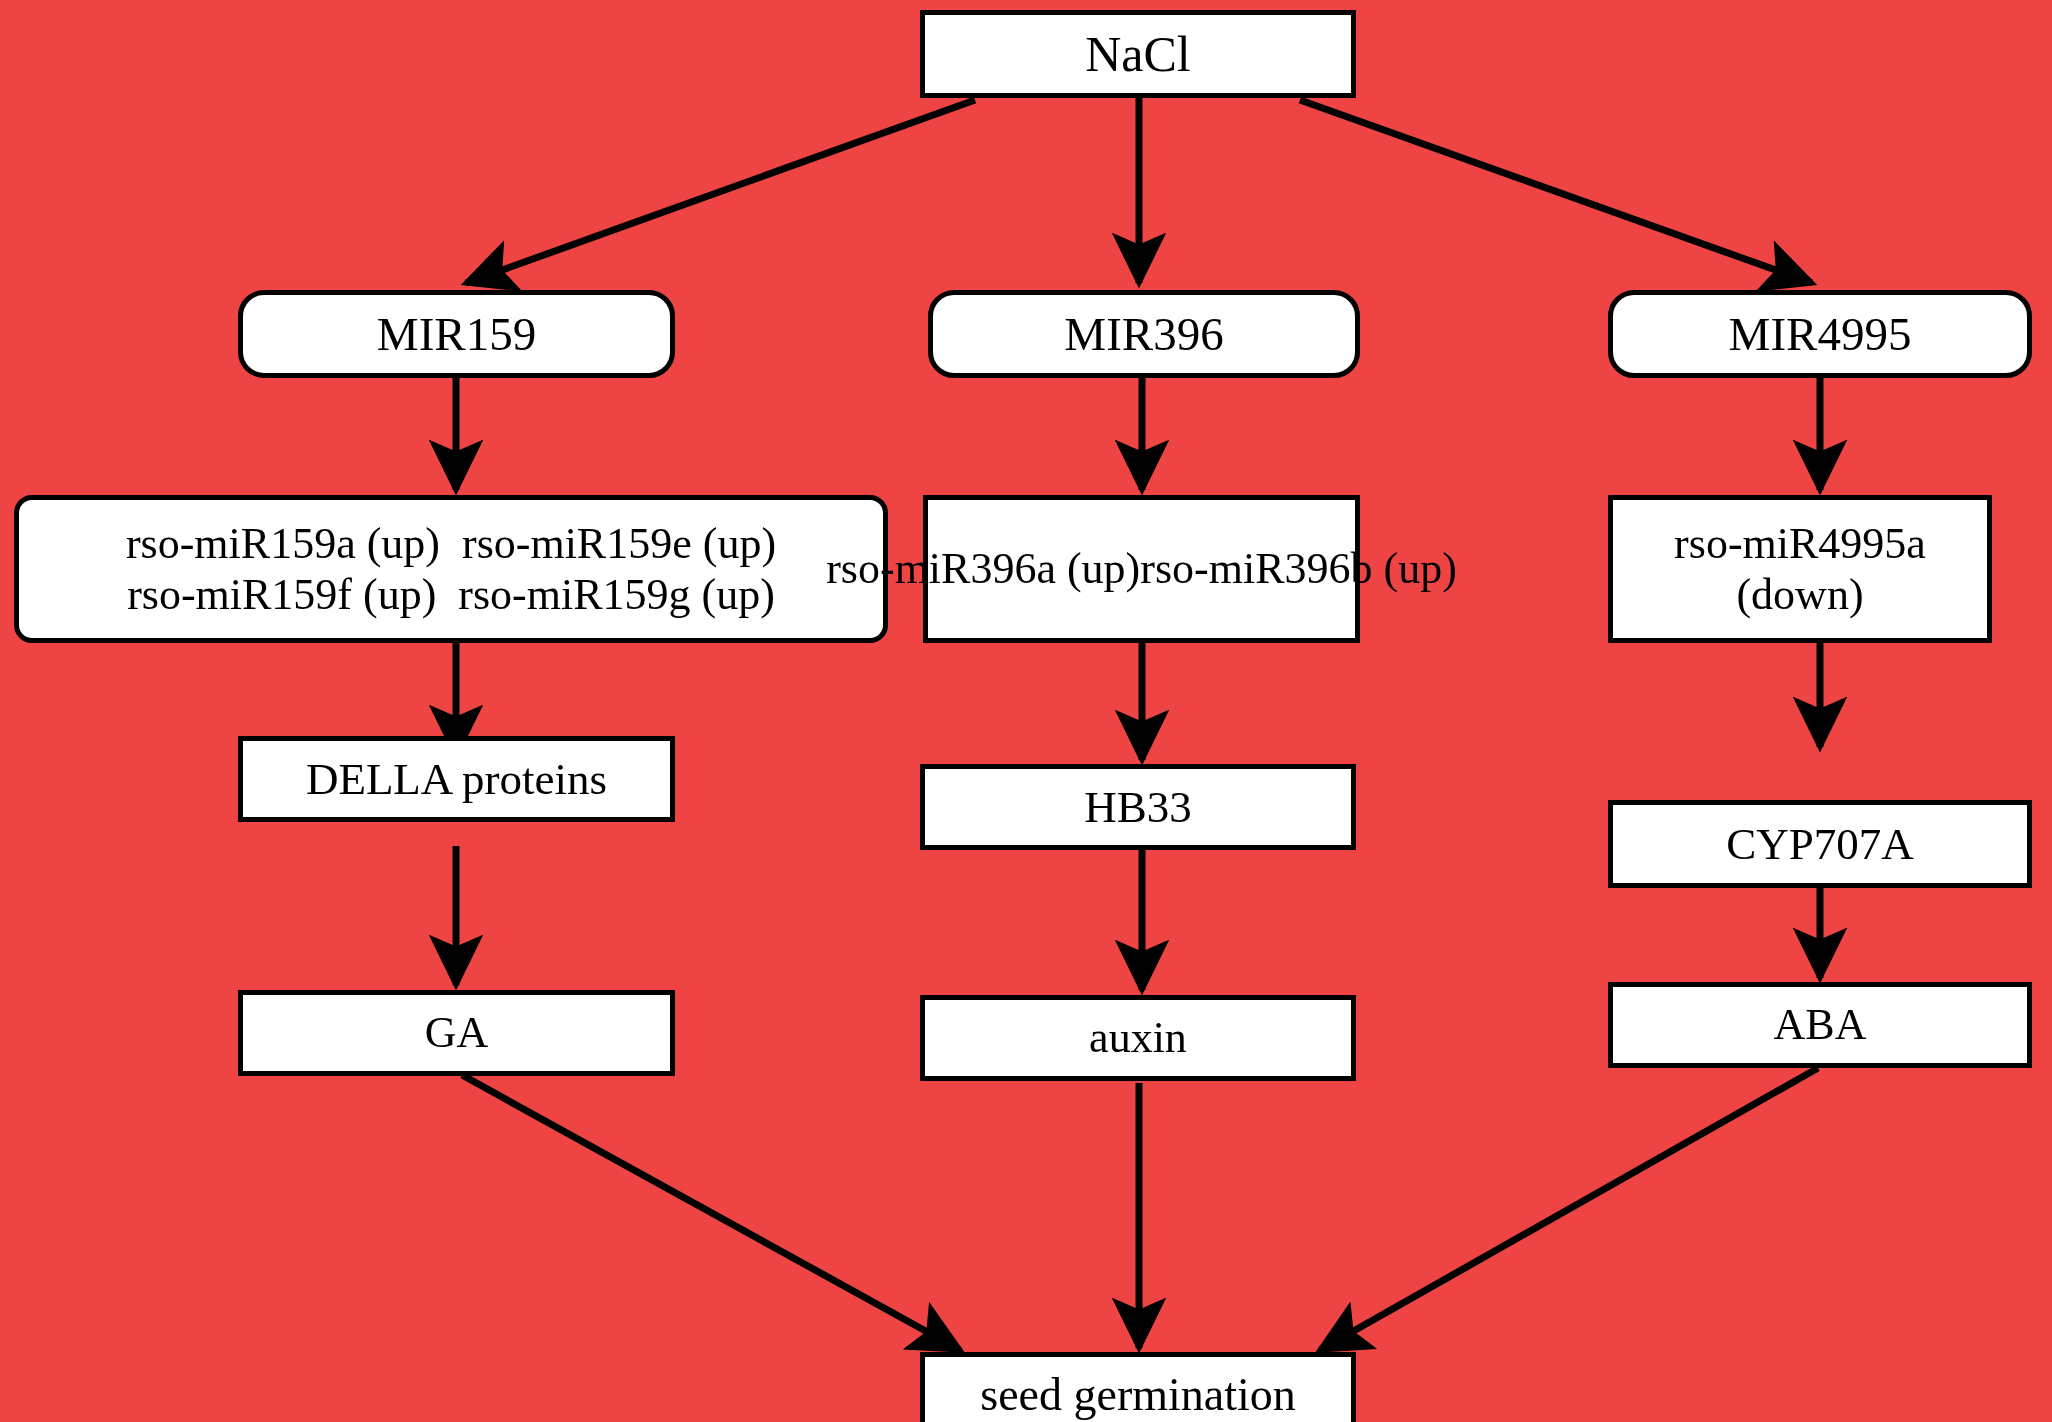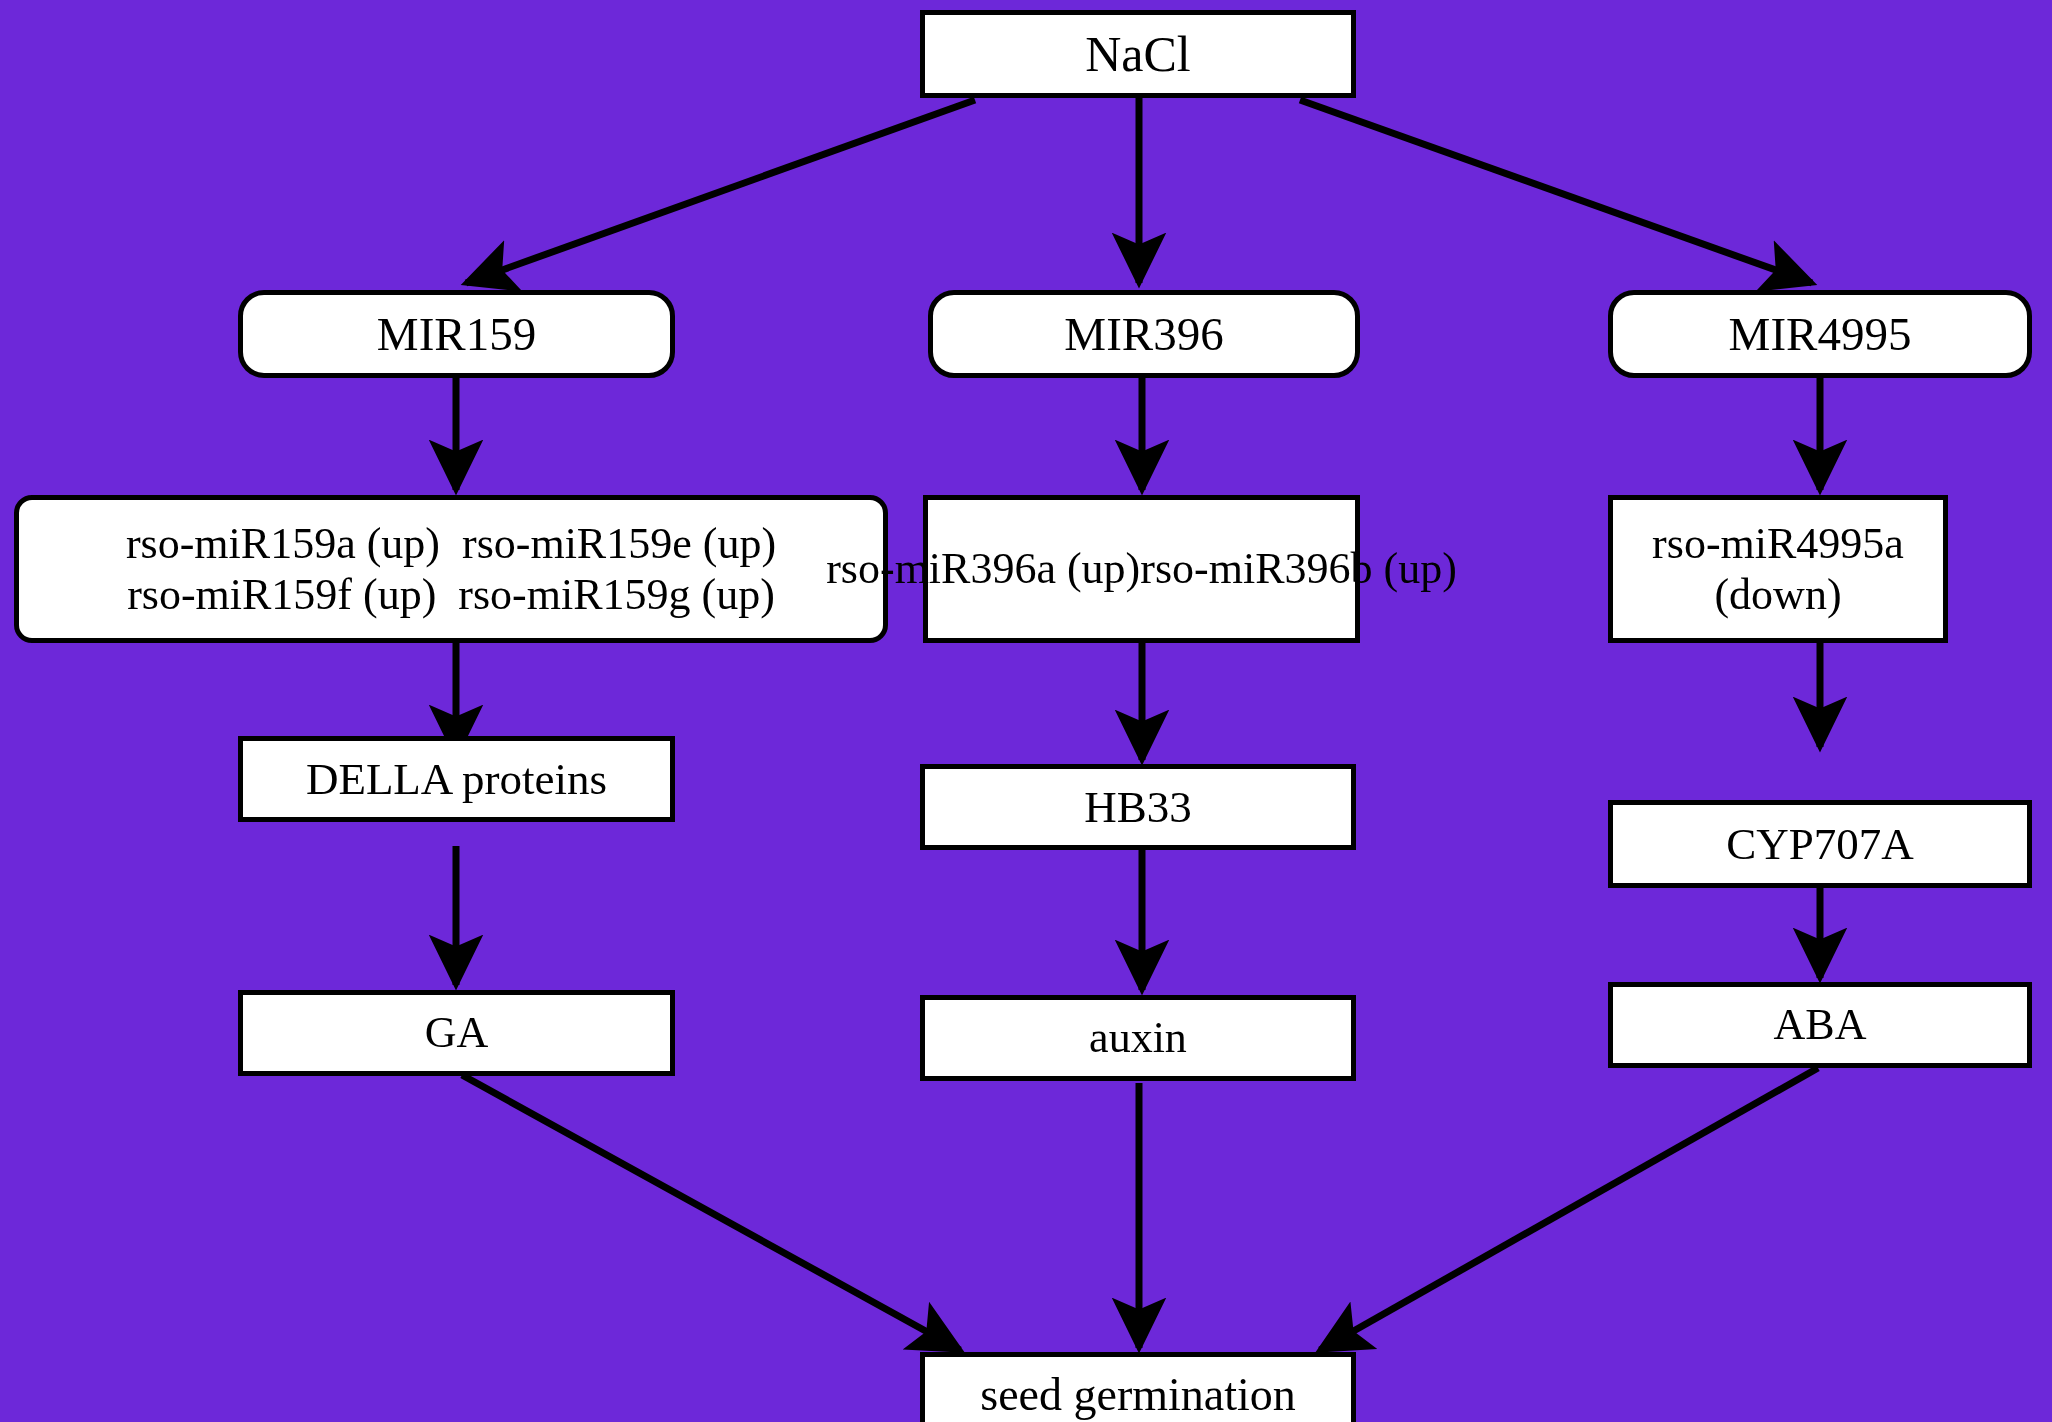--- a/index.html
+++ b/index.html
@@ -1,19 +1,19 @@
 <!DOCTYPE html>
 <html><head>
 <meta charset="utf-8">
 <style>
   html,body{margin:0;padding:0;background:#ffffff;}
   #stage{
     position:relative;
     width:2052px;height:1422px;
-    background:#6d28d9;
+    background:#ef4444;
     overflow:hidden;
     font-family:"Liberation Serif","DejaVu Serif",serif;
     color:#000000;
   }
   .node{
     position:absolute;
     box-sizing:border-box;
     background:#ffffff;
     border:5px solid #000000;
     display:flex;
@@ -97,21 +97,21 @@
   </div>
 
   <div class="node lv3" style="left:14px;top:495px;width:874px;height:148px;flex-direction:column;border-radius:18px;">
     <span class="lbl">rso-miR159a (up)  rso-miR159e (up)</span>
     <span class="lbl">rso-miR159f (up)  rso-miR159g (up)</span>
   </div>
   <div class="node lv3" style="left:923px;top:495px;width:437px;height:148px;">
     <span class="lbl">rso-miR396a (up)</span>
     <span class="lbl">rso-miR396b (up)</span>
   </div>
-  <div class="node lv3" style="left:1608px;top:495px;width:340px;height:148px;flex-direction:column;">
+  <div class="node lv3" style="left:1608px;top:495px;width:384px;height:148px;flex-direction:column;">
     <span class="lbl">rso-miR4995a</span>
     <span class="lbl">(down)</span>
   </div>
 
   <div class="node lv4" style="left:238px;top:736px;width:437px;height:86px;">
     <span class="lbl">DELLA proteins</span>
   </div>
   <div class="node lv4" style="left:920px;top:764px;width:436px;height:86px;">
     <span class="lbl">HB33</span>
   </div>

